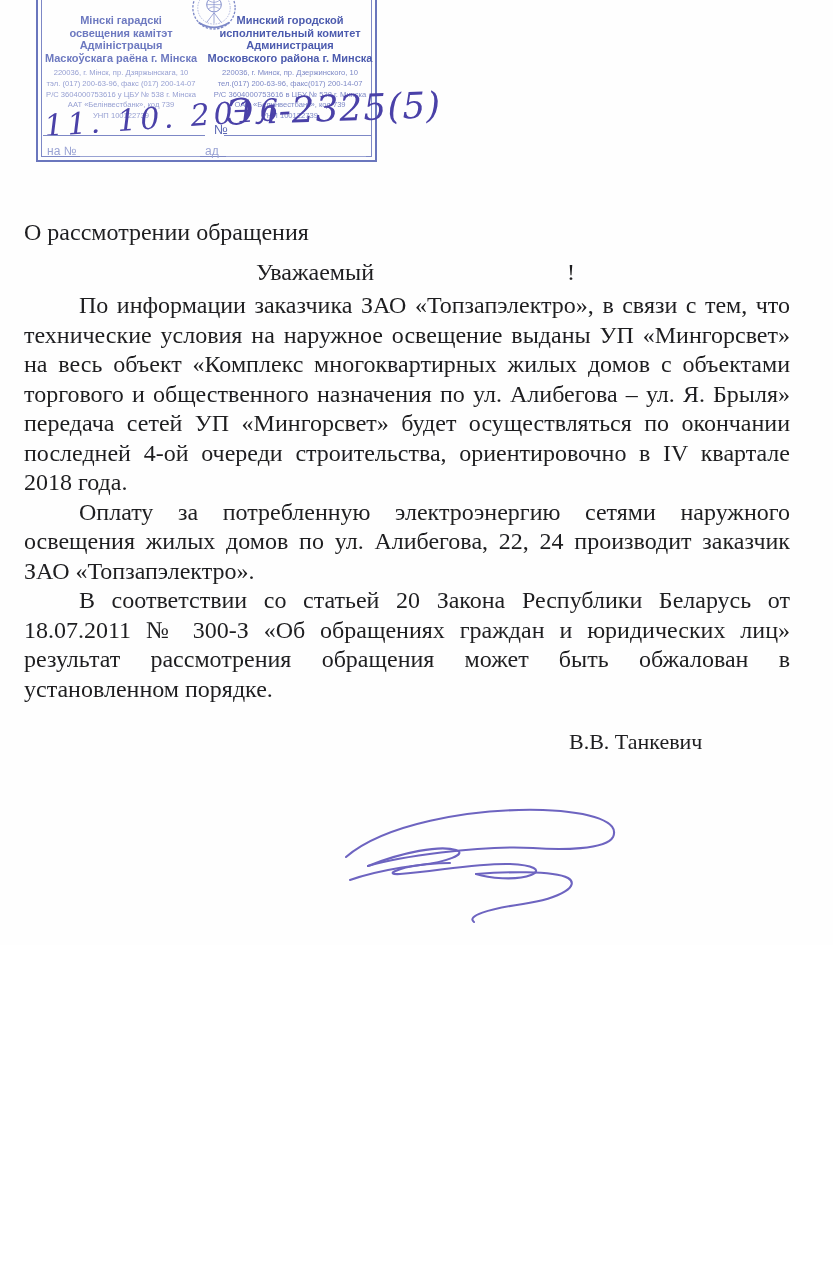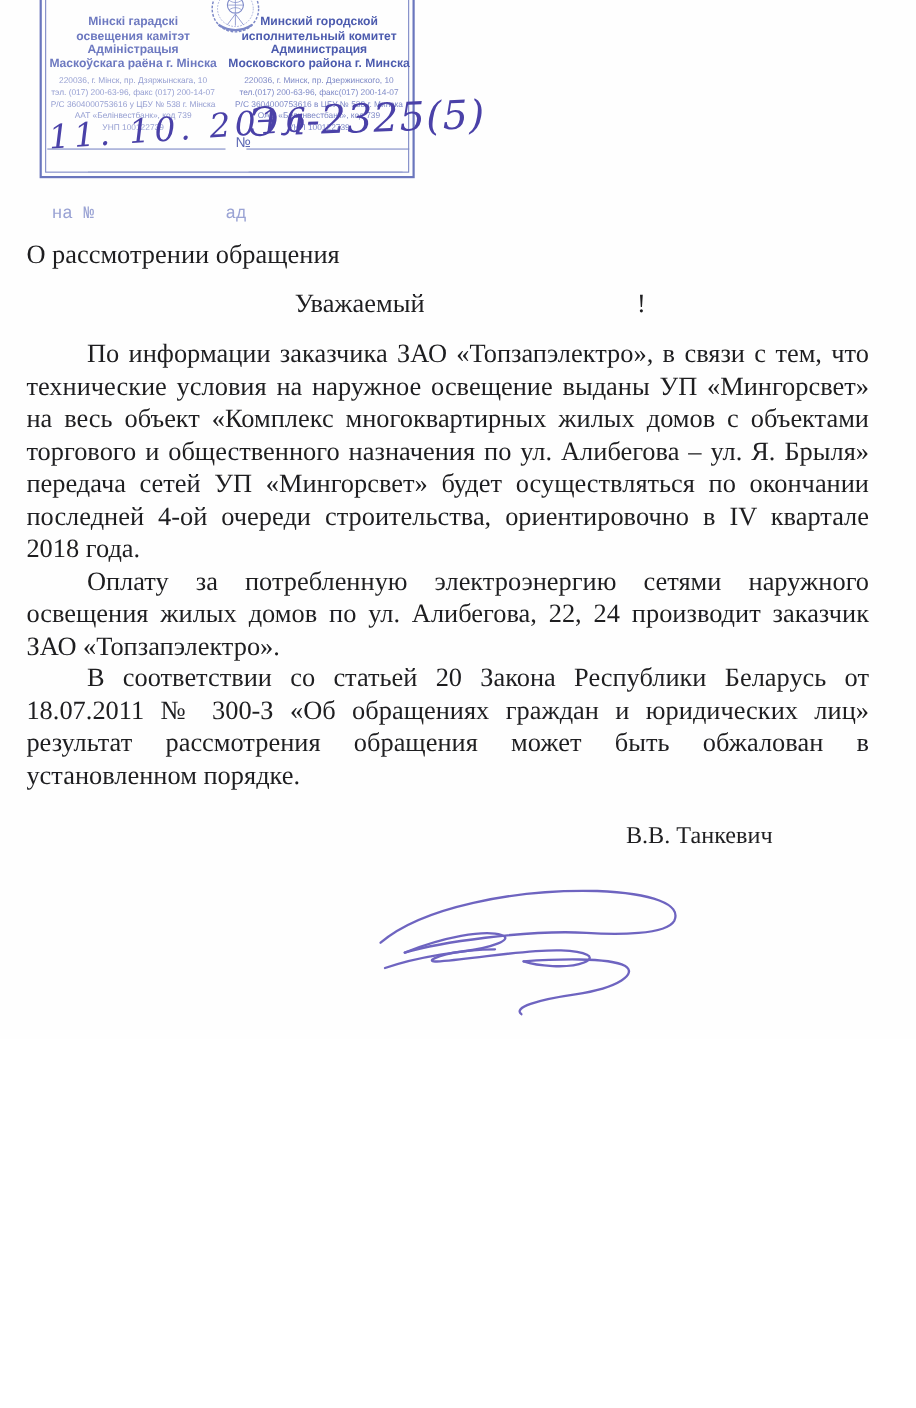--- a/index.html
+++ b/index.html
@@ -33,29 +33,29 @@
   .handwriting{
     font-family:"DejaVu Serif",serif;font-style:italic;color:#4a41a8;
     white-space:nowrap;position:absolute;
   }
   .hw-date{left:6px;top:112px;font-size:30px;letter-spacing:4px;transform:rotate(-4deg);}
   .hw-number{left:188px;top:100px;font-size:36px;letter-spacing:1px;transform:rotate(-2deg);z-index:5;}
   .num-sign{position:absolute;left:176px;top:134px;color:#5b67b4;font-size:13px;font-family:"Liberation Sans",sans-serif;}
   .uline{position:absolute;height:0;border-bottom:1.5px solid #7d88c6;}
   .ul-date{left:5px;top:147px;width:162px;}
   .ul-number{left:186px;top:147px;width:148px;}
-  .ref-label{position:absolute;color:#9aa3d4;font-size:16px;font-family:Liberation Mono, monospace;margin-top:41px;}
+  .ref-label{position:absolute;color:#9aa3d4;font-size:12px;font-family:Liberation Sans, sans-serif;}
   .ref-no{left:9px;top:156px;}
   .ref-from{left:167px;top:156px;}
   .ul-refno{left:42px;top:168px;width:120px;border-bottom-color:#99a2d3;}
   .ul-reffrom{left:188px;top:168px;width:140px;border-bottom-color:#99a2d3;}
   
   .content{position:absolute;left:24px;top:218px;width:766px;}
   .subject{font-size:24px;line-height:29px;margin:0 0 11px 0;}
-  .salutation{font-size:24px;line-height:29px;margin:16px;padding-left:228px;}
+  .salutation{font-size:24px;line-height:29px;margin:4px;padding-left:228px;}
   .salutation .gap{display:inline-block;width:193px;}
   .content p.body-par{
     margin:0;font-size:24px;line-height:29.5px;
     text-align:justify;text-indent:55px;
   }
   
   .signoff{position:relative;margin-top:24px;height:32px;font-size:22px;line-height:28px;}
   .signoff .name{position:absolute;left:545px;top:0;}
   .signature-svg{position:absolute;left:328px;top:800px;z-index:3;}
   

